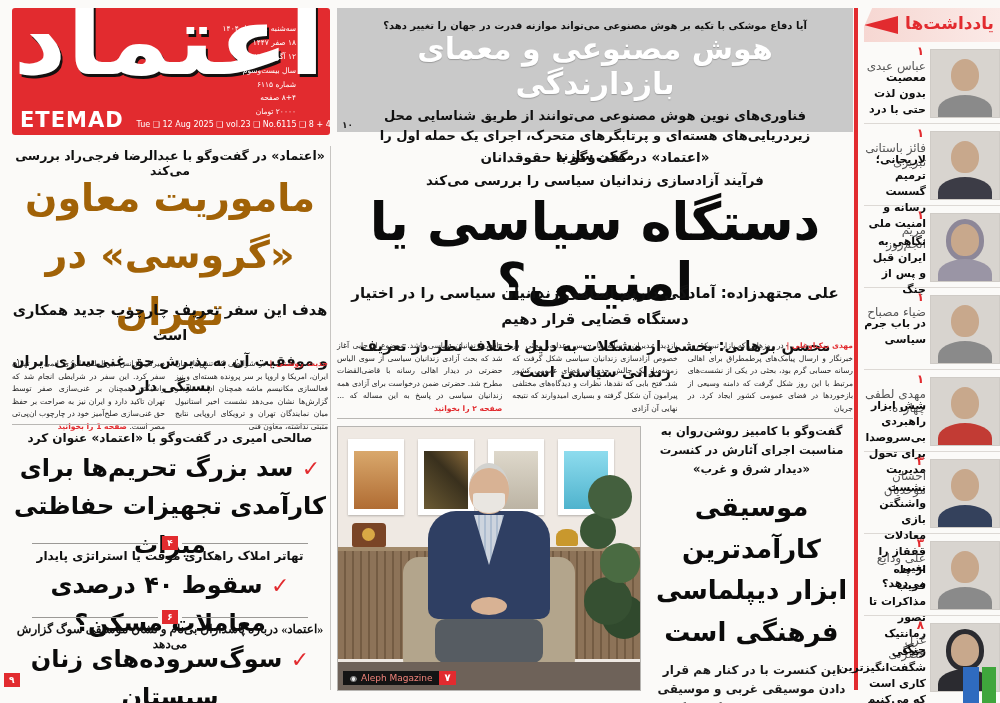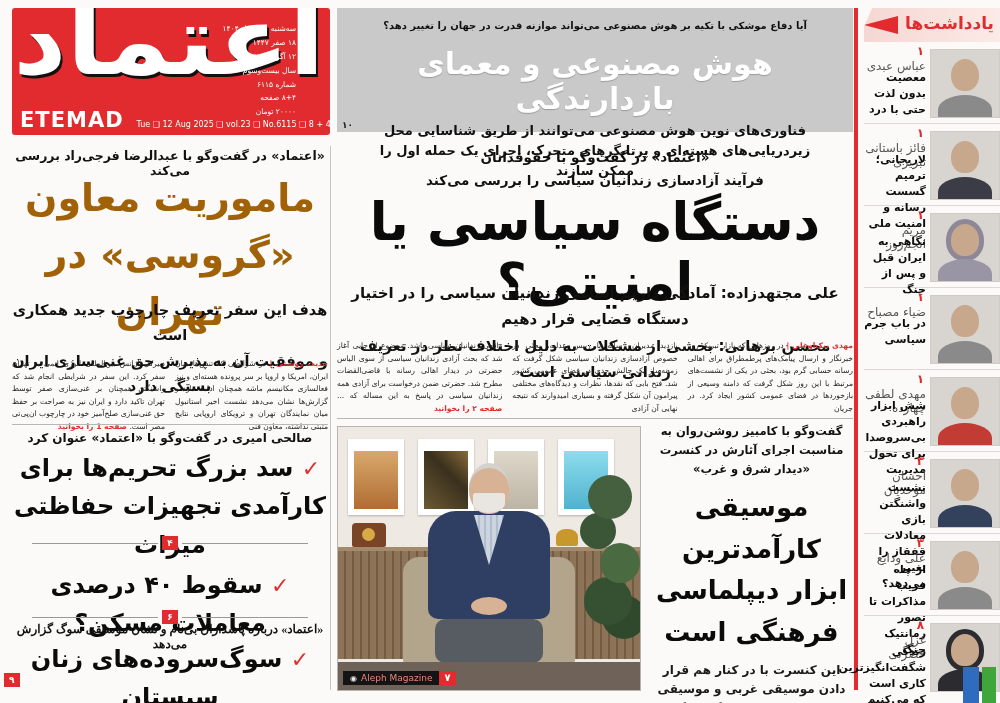--- a/index.html
+++ b/index.html
@@ -14,21 +14,21 @@
   .callig{position:absolute;right:4px;left:0;top:-28px;color:#fff;font-size:104px;font-weight:bold;text-align:center;
           text-shadow:2px 3px 0 #14100f;transform:scaleY(.92);letter-spacing:-4px;}
   .dateblock{position:absolute;right:34px;top:14px;width:96px;color:#fff;font-size:7.5px;line-height:1.85;text-align:right;}
   .etemadbar{position:absolute;left:8px;right:8px;bottom:3px;direction:ltr;display:flex;align-items:baseline;gap:13px;color:#fff;}
   .etemadbar .latin{font-size:21px;font-weight:bold;letter-spacing:1px;font-family:"DejaVu Sans",sans-serif;}
   .etemadbar .info{font-size:8px;white-space:nowrap;}
 
   
   .topstory{left:337px;top:8px;width:516px;height:124px;background:#c9c9c9;}
   .topstory .kick{margin-top:12px;font-size:10px;font-weight:bold;color:#111;}
-  .topstory .head{margin-top:15px;font-size:30px;font-weight:bold;color:#fff;text-shadow:0 1px 1px #9b9b9b;}
+  .topstory .head{margin-top:0;font-size:30px;font-weight:bold;color:#fff;text-shadow:0 1px 1px #9b9b9b;}
   .topstory .sub{margin:5px 26px 0;font-size:13px;font-weight:bold;color:#111;line-height:1.55;}
   .topstory .pnum{position:absolute;left:5px;bottom:2px;font-size:9px;font-weight:bold;color:#222;}
 
   
   .vline-red{left:854px;top:8px;width:4px;height:682px;background:#e22b2f;}
   .vline-gray{left:330px;top:146px;width:1px;height:544px;background:#c7c5c2;}
   .hline{height:1px;background:#b9b7b4;}
 
   
   .sidebar{left:864px;top:8px;width:136px;height:695px;}
@@ -160,20 +160,21 @@
 
     <div class="brief-kick c" style="top:285px;">صالحی امیری در گفت‌وگو با «اعتماد» عنوان کرد</div>
     <div class="brief-head c" style="top:303px;">
       <div><span class="check">✓</span> <span>سد بزرگ تحریم‌ها برای</span></div>
       <div>کارآمدی تجهیزات حفاظتی میراث</div>
     </div>
     <div class="num-div" style="top:390px;">
         <span class="pgbox">۴</span>
       </div>
 
+    <div class="brief-kick c" style="top:403px;">تهاتر املاک راهکاری موقت یا استراتژی پایدار</div>
     <div class="brief-head c" style="top:420px;">
       <div><span class="check">✓</span> <span>سقوط ۴۰ درصدی معاملات مسکن؟</span></div>
     </div>
     <div class="num-div" style="top:464px;">
         <span class="pgbox">۶</span>
       </div>
 
     <div class="brief-kick c" style="top:476px;font-family:Liberation Serif, serif;">«اعتماد» درباره پاسداران بی‌نام و نشان موسیقی سوگ گزارش می‌دهد</div>
     <div class="brief-head c" style="top:494px;">
       <div><span class="check">✓</span> <span>سوگ‌سروده‌های زنان سیستان</span></div>

